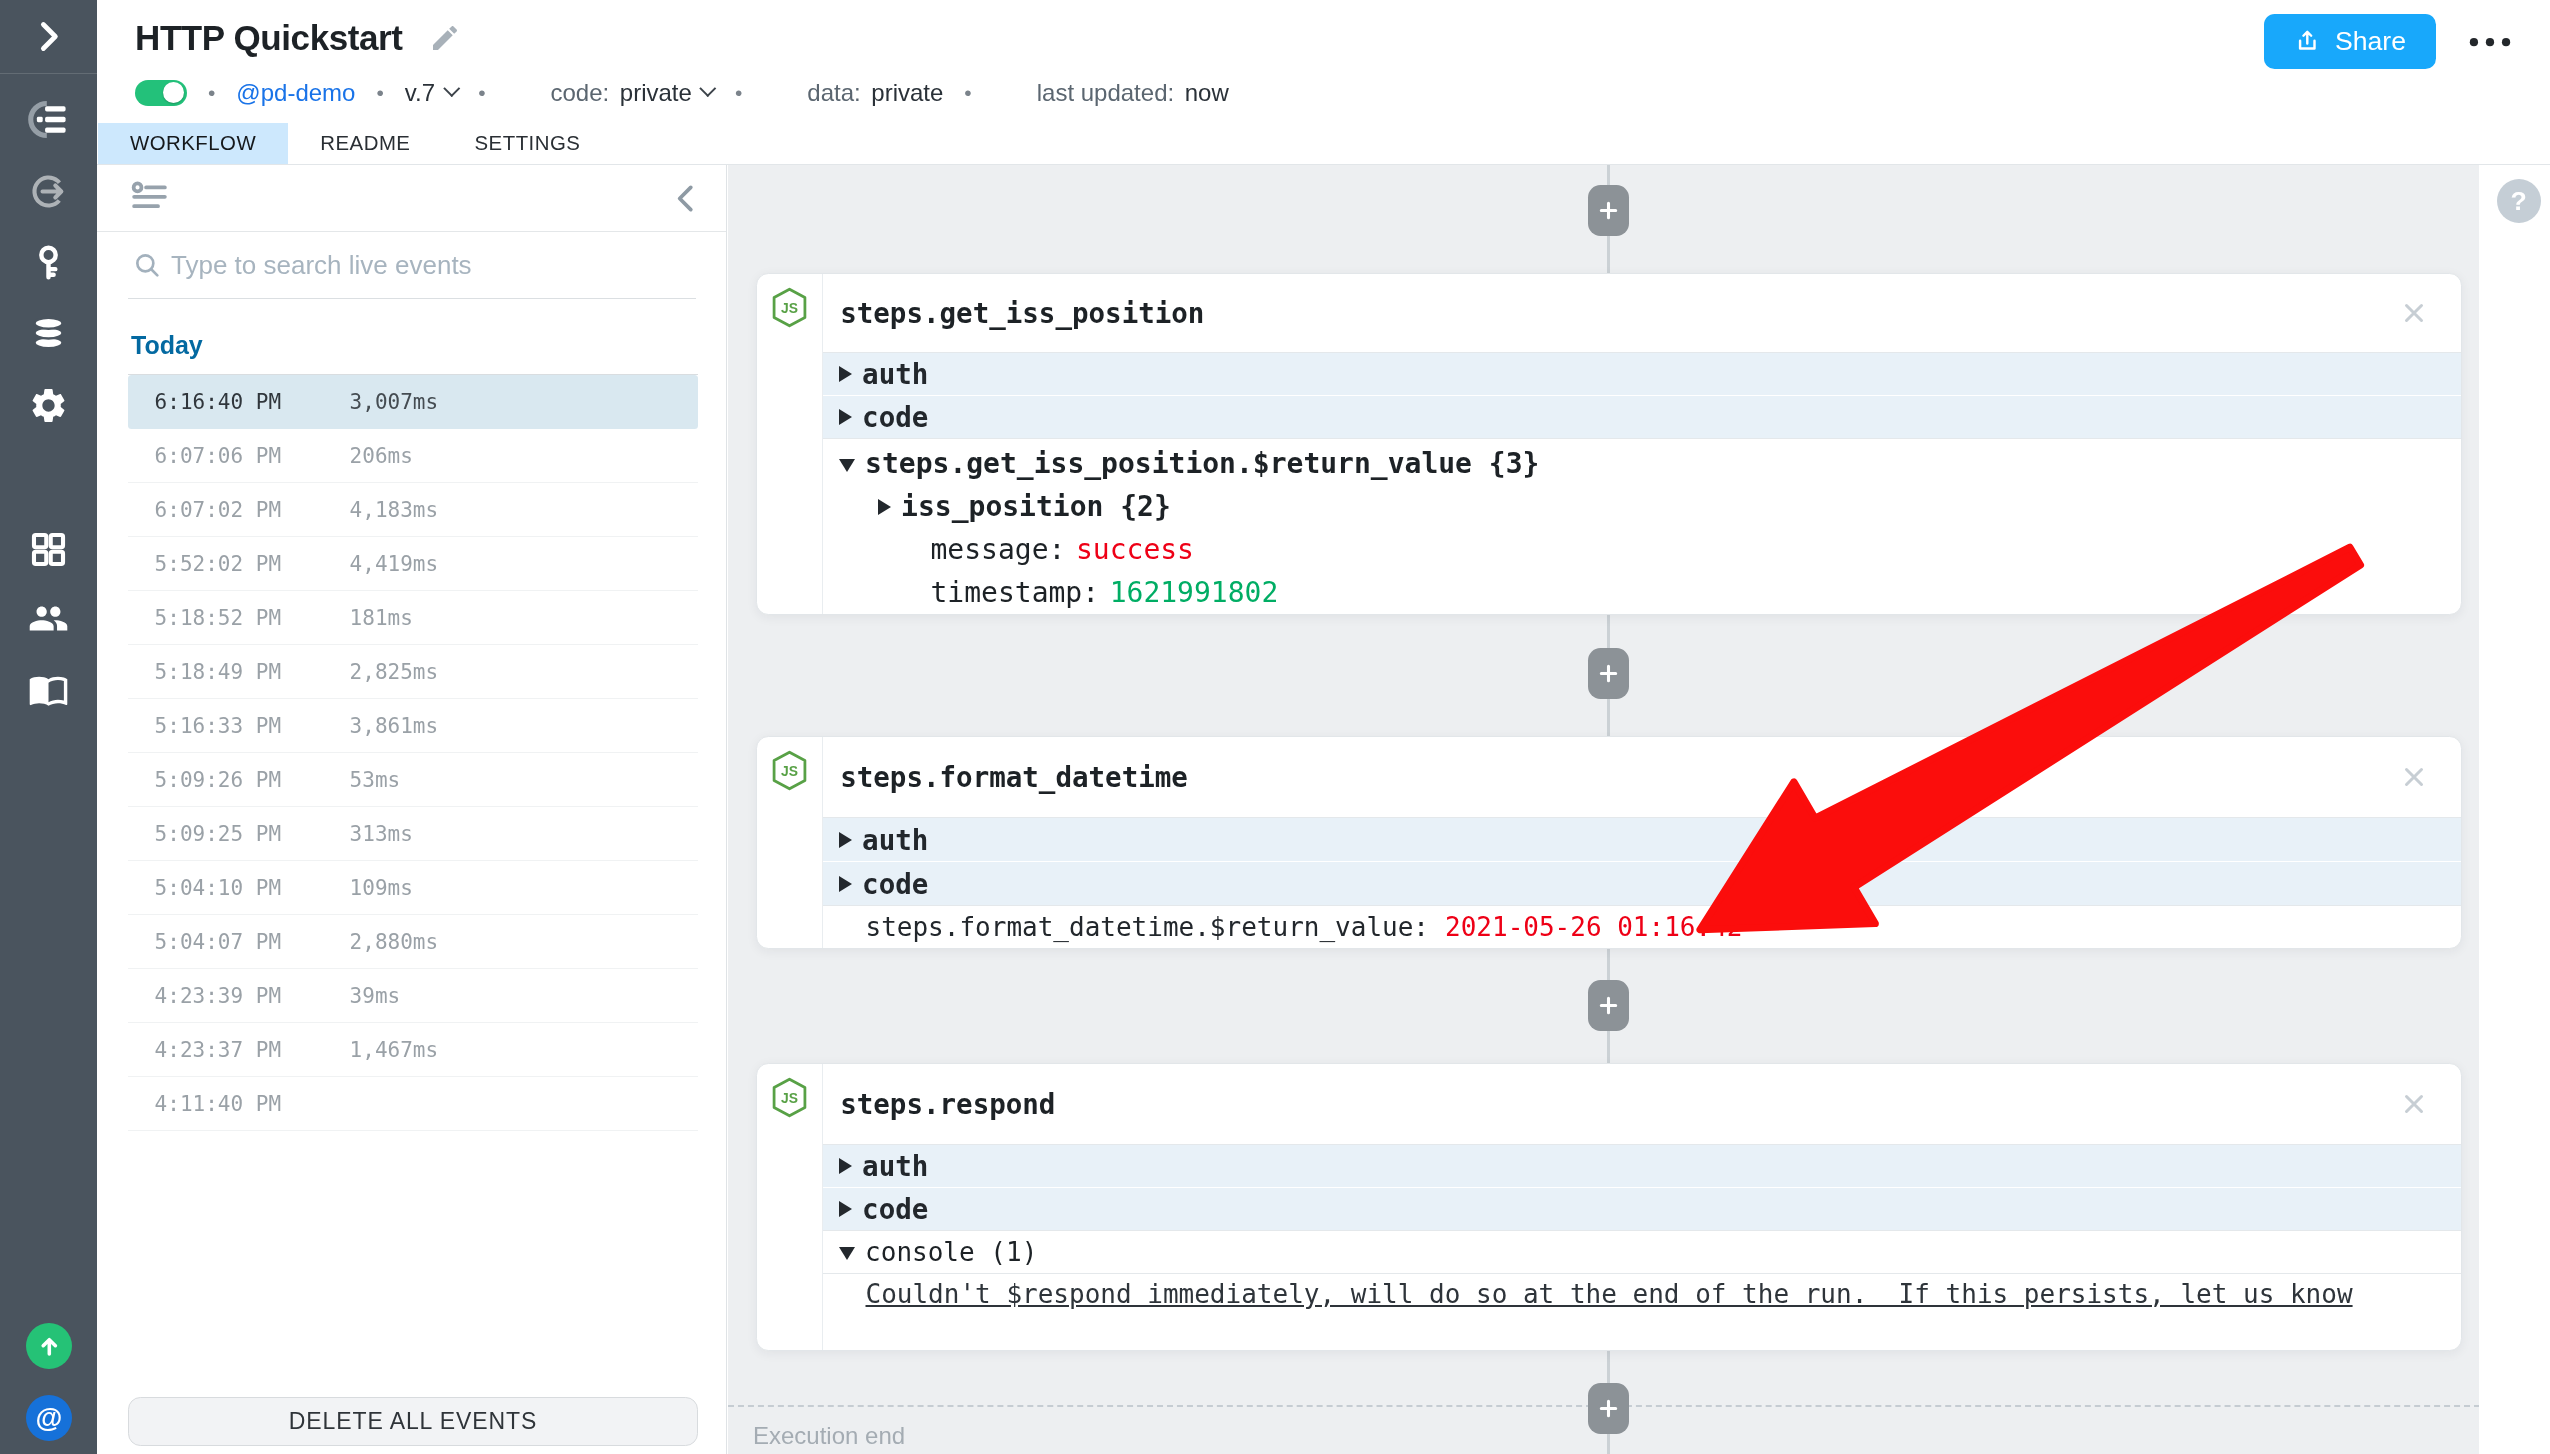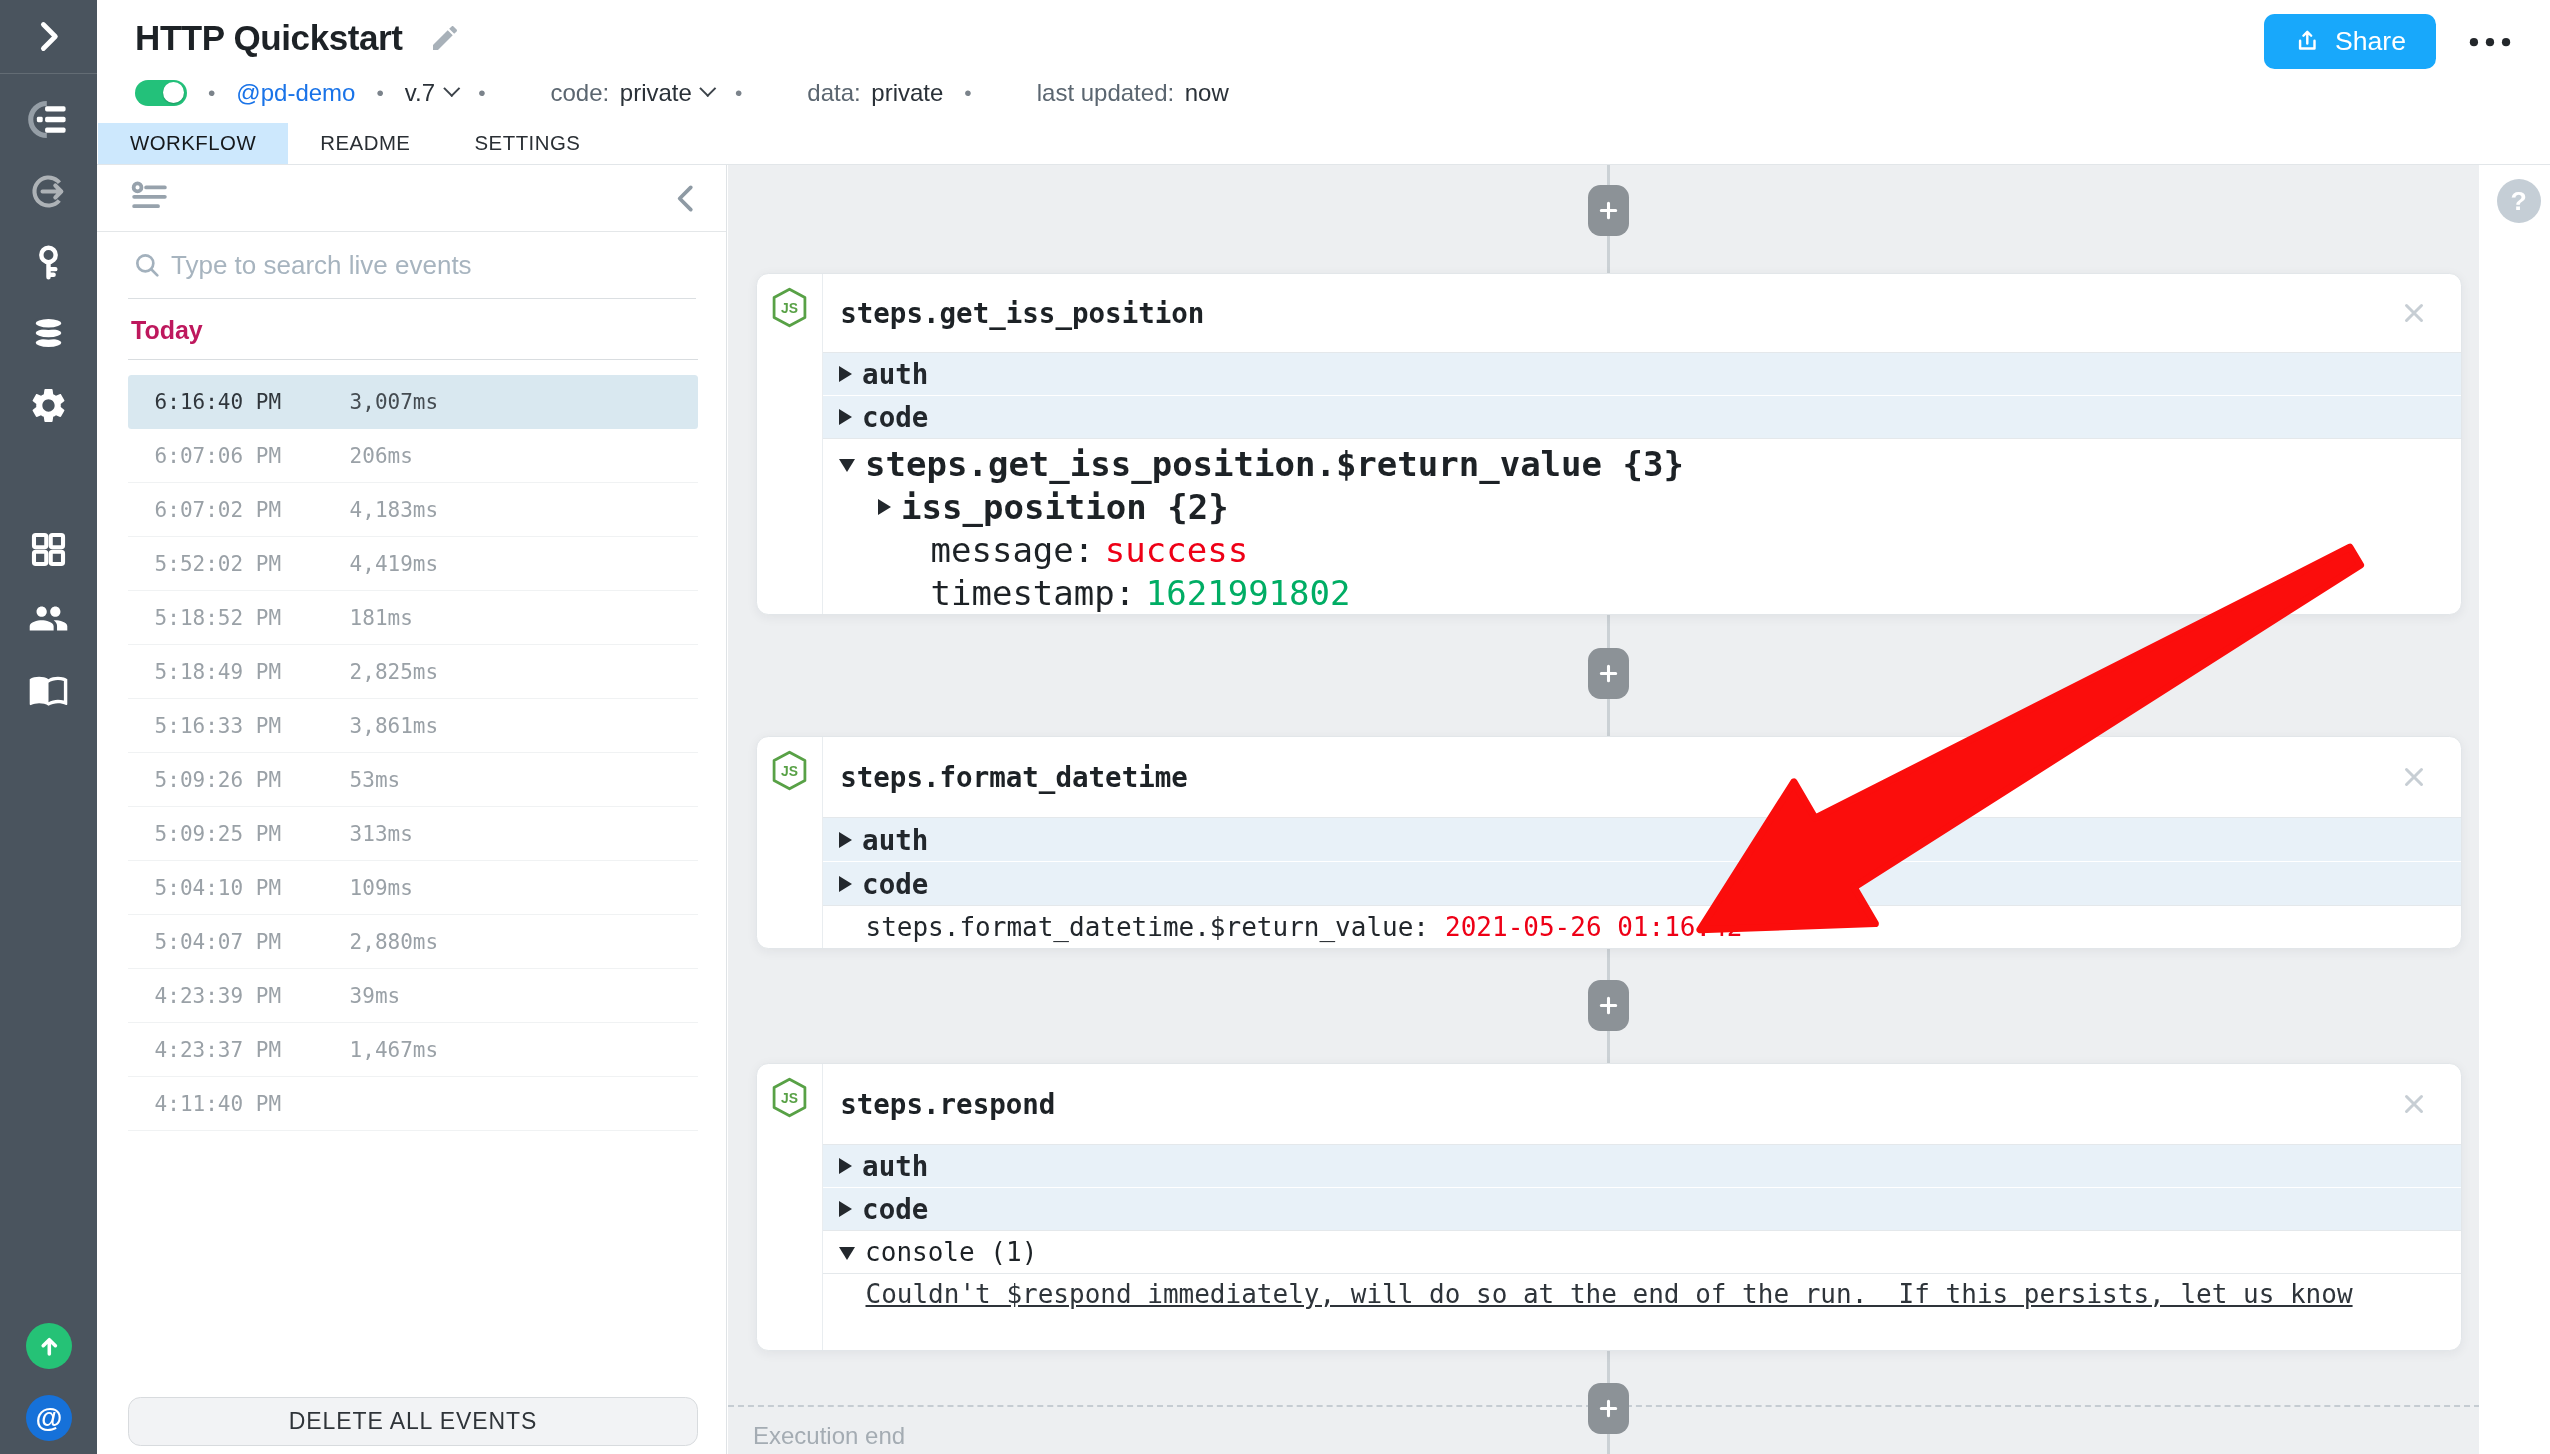--- a/index.html
+++ b/index.html
@@ -37,21 +37,21 @@
   
   .event-panel { position:absolute; left:97px; top:165px; width:630px; bottom:0; background:#fff; border-right:0.9px solid #dfe3e6; z-index:5; }
   .panel-head { position:relative; height:67px; border-bottom:0.9px solid #e4e7e9; }
   .filter-btn { position:absolute; left:32px; top:13.3px; width:41px; height:41px; cursor:pointer; }
   .collapse-btn { position:absolute; left:569px; top:13.3px; width:41px; height:41px; cursor:pointer; }
   .search-row { position:relative; height:67px; }
   .search-row svg { position:absolute; left:35px; top:17.7px; }
   .search-input { position:absolute; left:74px; top:8.9px; width:496px; height:50px; border:none; outline:none; font-size:26px; font-family:"Liberation Sans",sans-serif; color:#2a3138; }
   .search-input::placeholder { color:#a7b4bf; }
   .search-underline { position:absolute; left:31px; right:30px; bottom:0; border-bottom:1.8px solid #dbdfe2; }
-  .group-label { margin:17px 0 0 34px; font-size:25px; font-weight:bold; color:#be185d; }
+  .group-label { margin:32px 0 0 34px; font-size:25px; font-weight:bold; color:#0369a1; }
   .group-divider { margin:14px 28px 0 31px; border-top:1.8px solid #d9dde0; }
   .event-list { position:absolute; top:210px; left:31px; right:28px; }
   .event-row { height:54px; display:flex; align-items:center; padding-left:26.6px; border-bottom:0.9px solid #f0f2f3; font-family:"DejaVu Sans Mono",monospace; font-size:21px; color:#9aa1a7; cursor:pointer; }
   .event-row .ev-time { width:137px; }
   .event-row .ev-dur { margin-left:58px; }
   .event-row.selected { background:#d9e8f0; border-radius:3.5px; border-bottom-color:transparent; }
   .event-row.selected .ev-time { color:#30363c; }
   .event-row.selected .ev-dur { color:#454c52; }
   .delete-btn { position:absolute; left:31px; right:28px; bottom:8px; height:49px; background:#f2f3f5; border:1.8px solid #d8dbde; border-radius:12.4px; font-size:23px; letter-spacing:0.9px; color:#2f3439; font-family:"Liberation Sans",sans-serif; cursor:pointer; }
 
@@ -68,21 +68,21 @@
   .node-ico { position:absolute; left:14px; top:12.4px; }
   .card-body { flex:1; display:flex; flex-direction:column; min-width:0; font-family:"DejaVu Sans Mono",monospace; }
   .card-title-row { display:flex; align-items:center; padding:0 32px 0 17.7px; font-size:27.5px; font-weight:bold; color:#1d2226; }
   .close-x { margin-left:auto; width:30px; height:30px; cursor:pointer; }
   .sec-row { height:44px; background:#e8f1f8; display:flex; align-items:center; padding-left:16px; gap:10.6px; font-size:27.5px; font-weight:bold; color:#22272c; cursor:pointer; }
   .sec-row.first { border-top:0.9px solid #e4e8eb; }
   .sec-row + .sec-row { border-top:1.8px solid #fff; }
   .tri-r { width:0; height:0; border-left:13.3px solid #23282d; border-top:8px solid transparent; border-bottom:8px solid transparent; flex:none; }
   .tri-d { width:0; height:0; border-top:13.3px solid #23282d; border-left:8px solid transparent; border-right:8px solid transparent; flex:none; margin-top:3.5px; }
   .tree { border-top:0.9px solid #e4e8eb; padding-top:2.7px; }
-  .tree-line { height:43px; display:flex; align-items:center; gap:10.6px; font-size:34px; color:#1d2226; }
+  .tree-line { height:43px; display:flex; align-items:center; gap:10.6px; font-size:28px; color:#1d2226; }
   .tree-line.l0 { padding-left:16px; font-weight:bold; }
   .tree-line.l1 { padding-left:55px; font-weight:bold; }
   .tree-line.l2 { padding-left:108px; }
   .val-red { color:#ee0016; }
   .val-green { color:#00ad64; }
   .result-row { border-top:0.9px solid #e4e8eb; flex:1; display:flex; align-items:center; padding-left:43px; font-size:26px; color:#22272c; }
   .result-row .val-red { margin-left:16px; }
   .console-hdr { height:43px; border-top:0.9px solid #e4e8eb; display:flex; align-items:center; gap:10.6px; padding-left:16px; font-size:26px; color:#1d2226; cursor:pointer; }
   .console-msg { height:40px; border-top:0.9px solid #e4e8eb; display:flex; align-items:center; padding-left:43px; font-size:26px; color:#2e343a; white-space:pre;text-decoration:underline; }
   .card-footer { height:39px; border-top:0.9px solid #e4e8eb; display:flex; align-items:center; padding-left:10.6px; font-size:26px; color:#22272c; gap:12.4px; }

